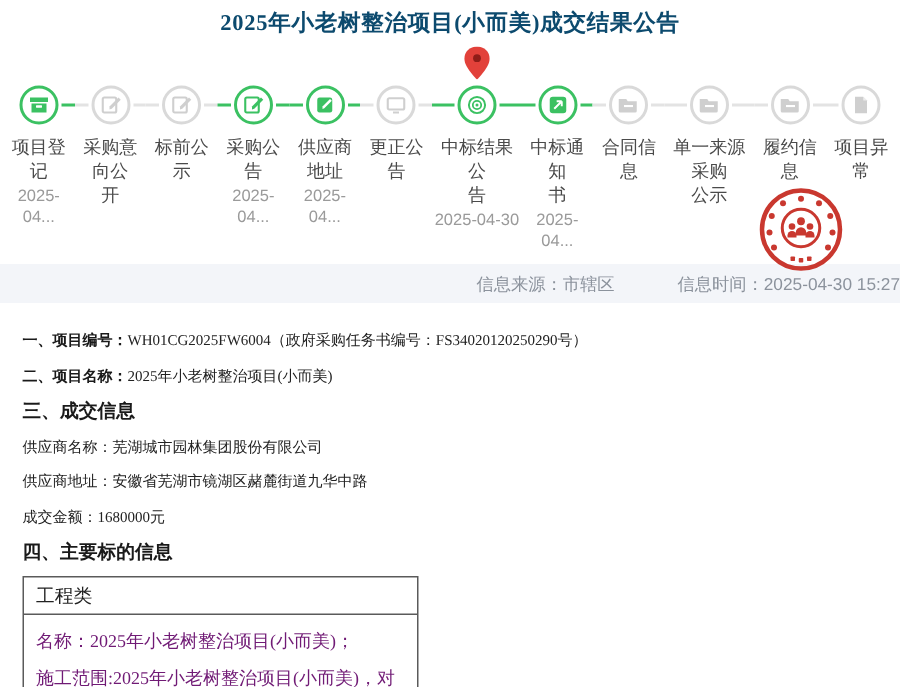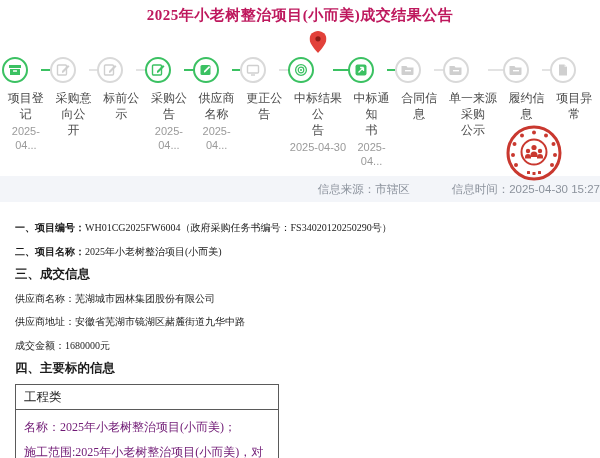--- a/index.html
+++ b/index.html
@@ -3,27 +3,27 @@
 <meta charset="utf-8">
 <style>
   * { margin:0; padding:0; box-sizing:border-box; }
   html,body { background:#fff; }
   body {
     width:600px; height:458px; position:relative; overflow:hidden;
     font-family:"Liberation Sans", sans-serif; color:#333;
   }
   
   .page-title {
-    text-align:center; font-size:15px; font-weight:bold; color:#be185d;
+    text-align:center; font-size:15px; font-weight:bold; color:#0c4a6e;
     padding-top:6px; letter-spacing:.5px;
     font-family:"Liberation Serif", serif;
   }
   
   .timeline { display:flex; align-items:flex-start; margin-top:32px; position:relative; padding:0 2px; }
-  .step { flex:1 1 0; display:flex; flex-direction:column; position:relative; cursor:pointer; }
+  .step { flex:1 1 0; display:flex; flex-direction:column; align-items:center; position:relative; cursor:pointer; }
   .step.wide { flex:1.25 1 0; }
   .icon-wrap {
     width:26px; height:26px; border-radius:50%; border:2px solid #d9d9d9;
     display:flex; align-items:center; justify-content:center; background:#fff; z-index:2;
   }
   .step.active .icon-wrap { border-color:#3bc162; }
   .icon-wrap svg { color:#cfcfcf; }
   .step.active .icon-wrap svg { color:#3bc162; }
   
   .step::before, .step::after {
@@ -117,21 +117,21 @@
     <div class="step-date">2025-04...</div>
   </div>
 
   <div class="step active">
     <div class="icon-wrap">
       <svg width="14" height="14" viewBox="0 0 14 14">
           <rect x="1.5" y="2" width="10" height="10" rx="1.5" fill="currentColor"></rect>
           <path d="M5 8l5-5 1.2 1.2L6.2 9.2 5 9.6z" fill="#fff"></path>
         </svg>
     </div>
-    <div class="step-label">供应商名称</div>
+    <div class="step-label">供应商地址</div>
     <div class="step-date">2025-04...</div>
   </div>
 
   <div class="step inactive">
     <div class="icon-wrap">
       <svg width="14" height="14" viewBox="0 0 14 14">
           <rect x="1.5" y="2.5" width="11" height="7.5" rx="1" fill="none" stroke="currentColor" stroke-width="1.4"></rect>
           <path d="M5 12h4" stroke="currentColor" stroke-width="1.4"></path>
         </svg>
     </div>

